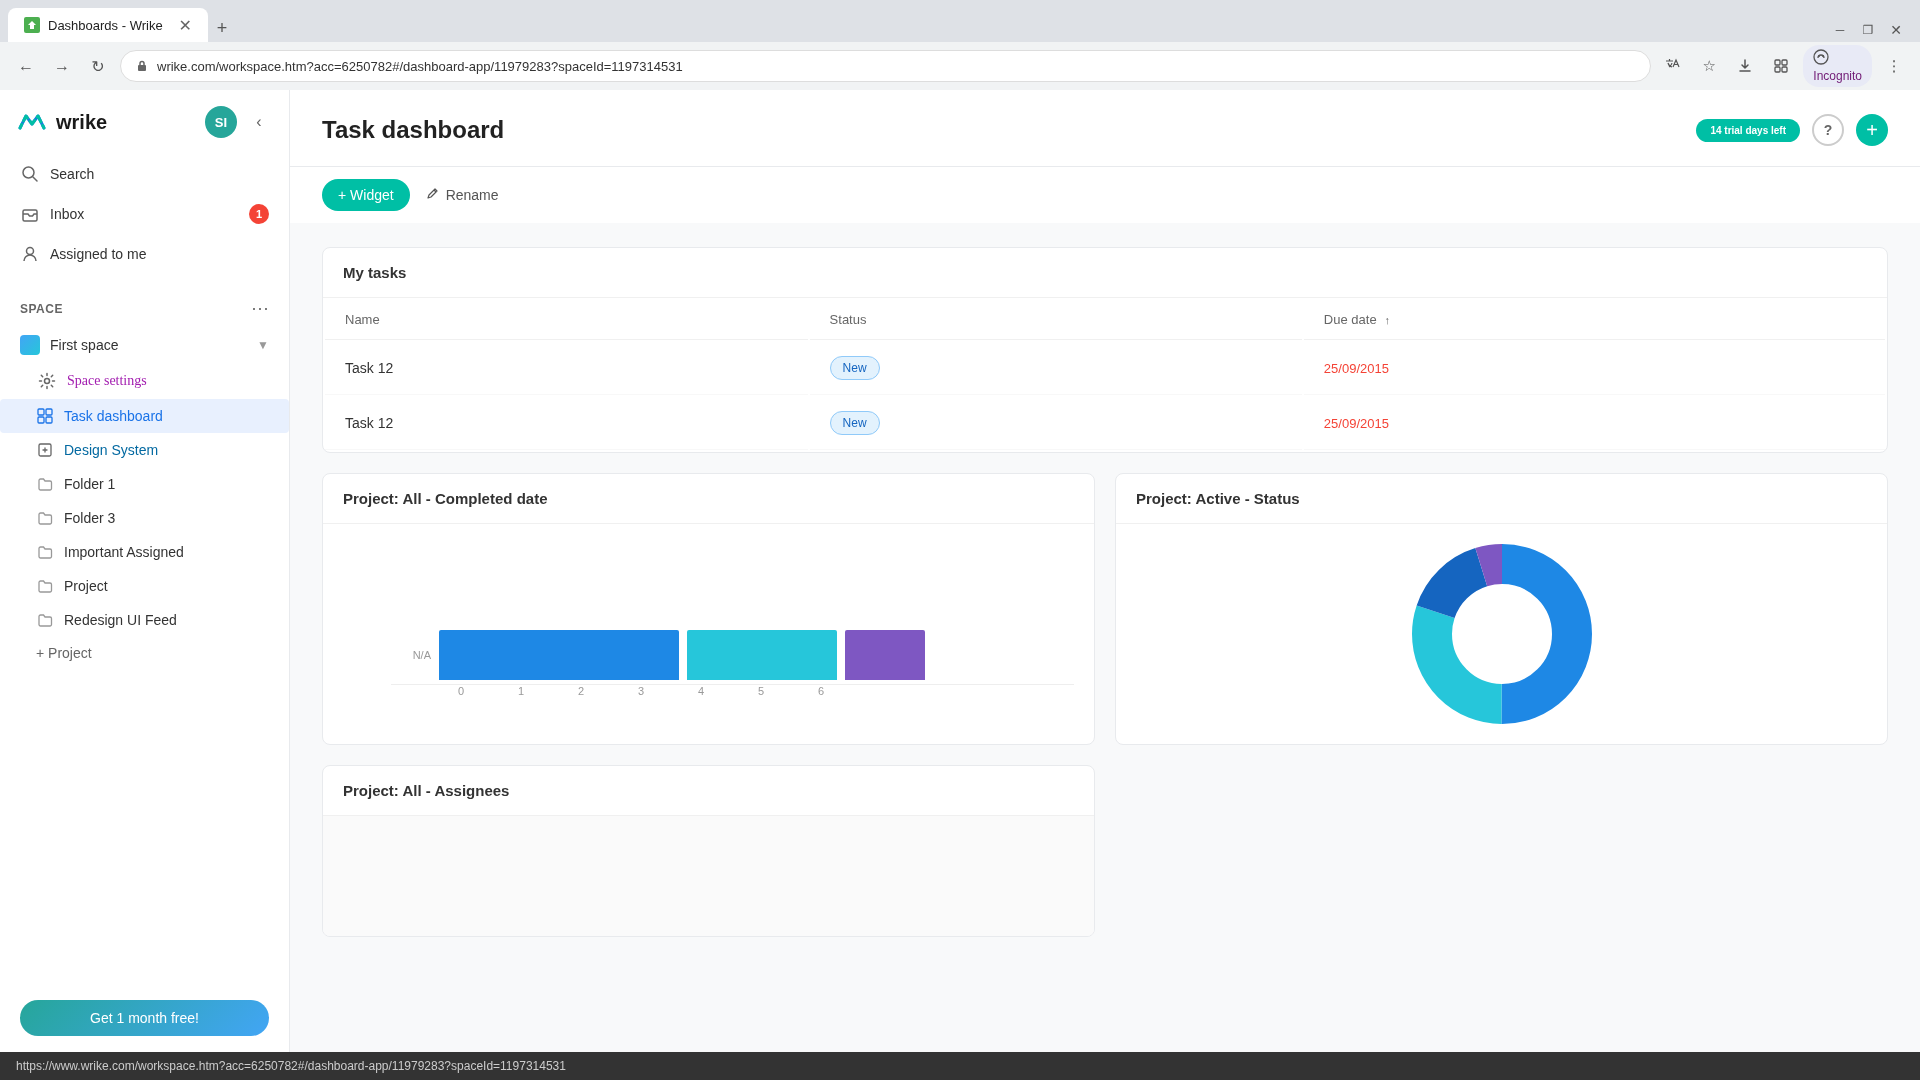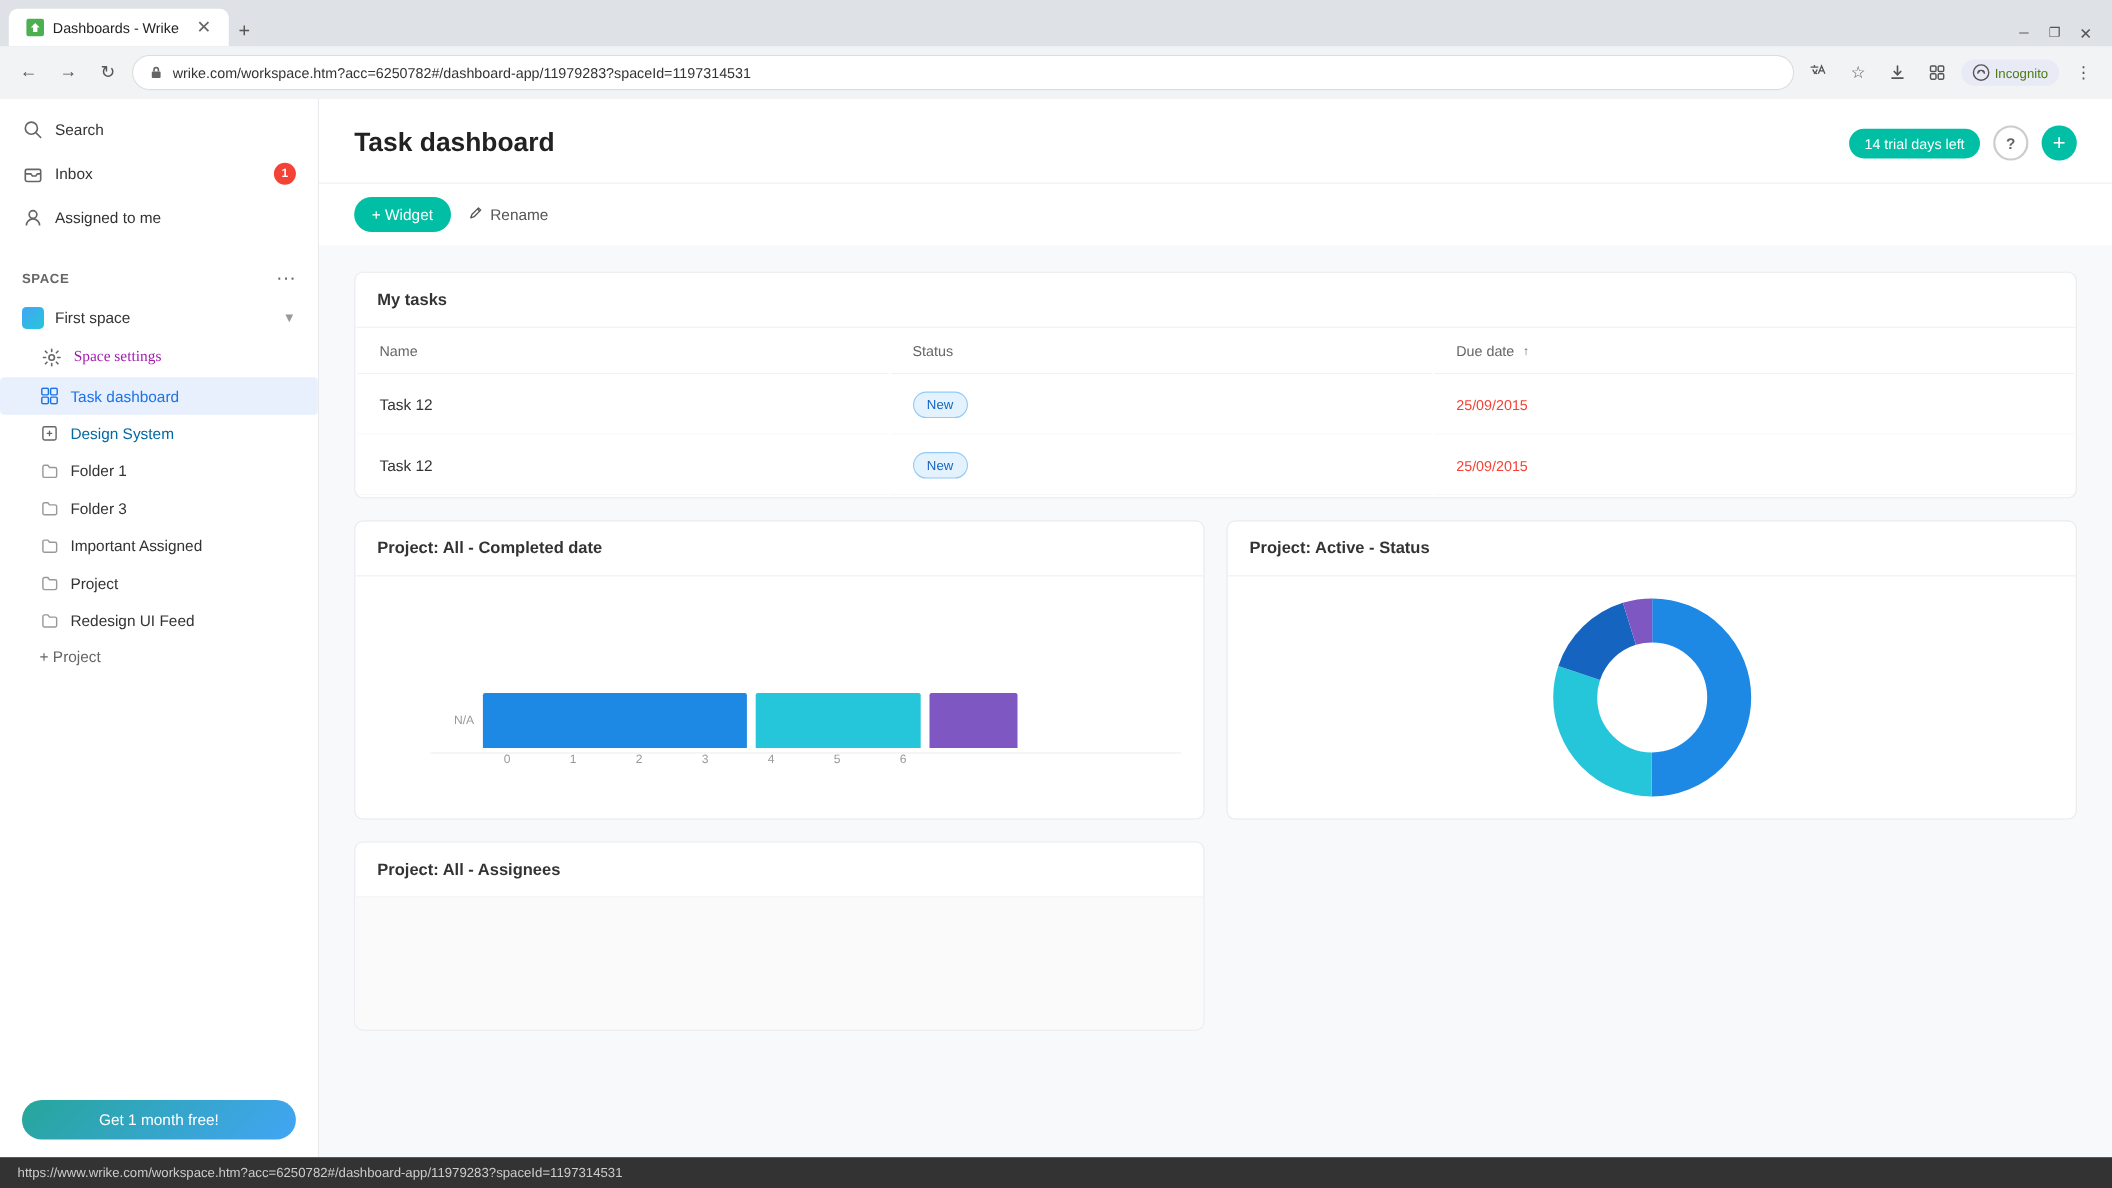--- a/index.html
+++ b/index.html
@@ -11,21 +11,21 @@
     .browser-tab { background: #fff; border-radius: 8px 8px 0 0; padding: 0 16px; height: 34px; display: flex; align-items: center; gap: 8px; min-width: 200px; font-size: 13px; color: #333; }
     .browser-tab .favicon { width: 16px; height: 16px; background: #4caf50; border-radius: 2px; display: flex; align-items: center; justify-content: center; }
     .browser-tab .tab-title { flex: 1; font-size: 13px; color: #222; }
     .browser-tab .close-tab { cursor: pointer; color: #666; font-size: 16px; }
     .new-tab-btn { width: 28px; height: 28px; border-radius: 50%; display: flex; align-items: center; justify-content: center; cursor: pointer; color: #555; font-size: 18px; }
     .browser-toolbar { background: #f1f3f4; height: 48px; display: flex; align-items: center; padding: 0 12px; gap: 8px; }
     .nav-btn { width: 28px; height: 28px; display: flex; align-items: center; justify-content: center; border-radius: 50%; cursor: pointer; color: #555; font-size: 16px; }
     .address-bar { flex: 1; background: #fff; border-radius: 20px; height: 32px; display: flex; align-items: center; padding: 0 14px; font-size: 13px; color: #333; border: 1px solid #ddd; }
     .toolbar-actions { display: flex; align-items: center; gap: 8px; }
     .toolbar-icon { width: 28px; height: 28px; display: flex; align-items: center; justify-content: center; cursor: pointer; color: #555; font-size: 15px; }
-    .incognito-btn { background: #e8eaf6; border-radius: 16px; padding: 4px 10px; font-size: 12px; color: #4d7c0f; cursor: pointer; display: flex; align-items: flex-end; gap: 4px; }
+    .incognito-btn { background: #e8eaf6; border-radius: 16px; padding: 4px 10px; font-size: 12px; color: #701a75; cursor: pointer; display: flex; align-items: flex-start; gap: 4px; flex-direction: column; }
 
     
     .app-layout { display: flex; flex: 1; height: calc(1080px - 90px); }
 
     
     .sidebar { width: 290px; background: #fff; border-right: 1px solid #e8eaed; display: flex; flex-direction: column; overflow-y: auto; }
     .sidebar-header { padding: 16px 16px 8px; display: flex; align-items: center; justify-content: space-between; }
     .wrike-logo { display: flex; align-items: center; gap: 8px; }
     .wrike-logo-icon { width: 32px; height: 32px; }
     .user-avatar { width: 32px; height: 32px; background: #26a69a; border-radius: 50%; display: flex; align-items: center; justify-content: center; color: #fff; font-size: 13px; font-weight: 600; }
@@ -51,21 +51,21 @@
     .folder-icon { width: 18px; height: 18px; display: flex; align-items: center; justify-content: center; color: #999; font-size: 14px; }
     .add-project { display: flex; align-items: center; gap: 8px; padding: 8px 20px 8px 36px; cursor: pointer; font-size: 14px; color: #666; }
     .sidebar-footer { padding: 16px 20px; margin-top: auto; }
     .trial-btn { width: 100%; background: linear-gradient(135deg, #26a69a, #42a5f5); color: #fff; border: none; border-radius: 20px; padding: 10px 16px; font-size: 14px; font-weight: 500; cursor: pointer; }
 
     
     .main-content { flex: 1; background: #f8f9fa; overflow-y: auto; }
     .main-header { background: #fff; padding: 24px 32px 0; border-bottom: 1px solid #e8eaed; display: flex; align-items: center; justify-content: space-between; }
     .page-title { font-size: 24px; font-weight: 600; color: #222; padding-bottom: 20px; }
     .header-actions { display: flex; align-items: center; gap: 12px; padding-bottom: 20px; }
-    .trial-badge { background: #00bfa5; color: #fff; border-radius: 16px; padding: 6px 14px; font-size: 13px; font-weight: 400; }
+    .trial-badge { background: #00bfa5; color: #fff; border-radius: 16px; padding: 6px 14px; font-size: 10px; font-weight: 700; }
     .help-btn { width: 32px; height: 32px; border-radius: 50%; border: 2px solid #ccc; display: flex; align-items: center; justify-content: center; cursor: pointer; color: #666; font-weight: 700; font-size: 14px; }
     .add-btn { width: 32px; height: 32px; border-radius: 50%; background: #00bfa5; display: flex; align-items: center; justify-content: center; cursor: pointer; color: #fff; font-size: 20px; }
     .toolbar { background: #fff; padding: 12px 32px; display: flex; align-items: center; gap: 16px; }
     .widget-btn { background: #00bfa5; color: #fff; border: none; border-radius: 20px; padding: 8px 16px; font-size: 14px; font-weight: 500; cursor: pointer; display: flex; align-items: center; gap: 6px; }
     .rename-btn { background: none; border: none; color: #555; font-size: 14px; cursor: pointer; display: flex; align-items: center; gap: 6px; }
     .content-area { padding: 24px 32px; display: grid; grid-template-columns: 1fr 1fr; gap: 20px; }
     .full-width { grid-column: 1 / -1; }
 
     
     .widget { background: #fff; border-radius: 8px; border: 1px solid #e8eaed; overflow: hidden; }
@@ -154,20 +154,33 @@
         <span>Incognito</span>
       </div>
       <div class="toolbar-icon">⋮</div>
     </div>
   </div>
 </div>
 
 <div class="app-layout">
 
   <div class="sidebar">
+    <div class="sidebar-header">
+      <div class="wrike-logo">
+        <svg class="wrike-logo-icon" width="32" height="32" viewBox="0 0 32 32">
+          <path d="M4 22 L10 10 L16 18 L22 10 L28 22" stroke="#1a73e8" stroke-width="3" fill="none" stroke-linecap="round" stroke-linejoin="round"></path>
+          <path d="M4 22 L10 10 L16 18 L22 10 L28 22" stroke="#00bfa5" stroke-width="3" fill="none" stroke-linecap="round" stroke-linejoin="round" stroke-dasharray="8 4" stroke-dashoffset="4"></path>
+        </svg>
+        <span style="font-size:20px;font-weight:700;color:#1a1a1a;">wrike</span>
+      </div>
+      <div style="display:flex;align-items:center;gap:8px;">
+        <div class="user-avatar">SI</div>
+        <div class="collapse-btn">‹</div>
+      </div>
+    </div>
 
     <div class="sidebar-nav">
       <div class="nav-item">
         <div class="nav-icon">
           <svg width="18" height="18" viewBox="0 0 18 18" fill="none">
               <circle cx="7.5" cy="7.5" r="5.5" stroke="#666" stroke-width="1.5"></circle>
               <path d="M12 12l4 4" stroke="#666" stroke-width="1.5" stroke-linecap="round"></path>
             </svg>
         </div>
         <span>Search</span>

